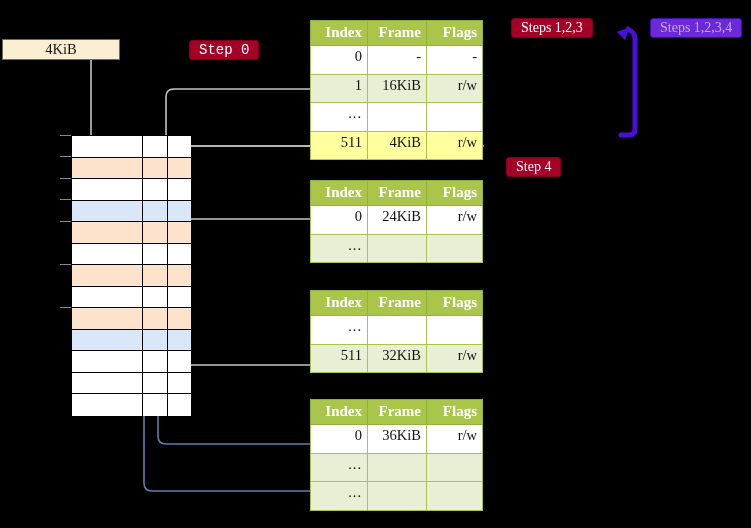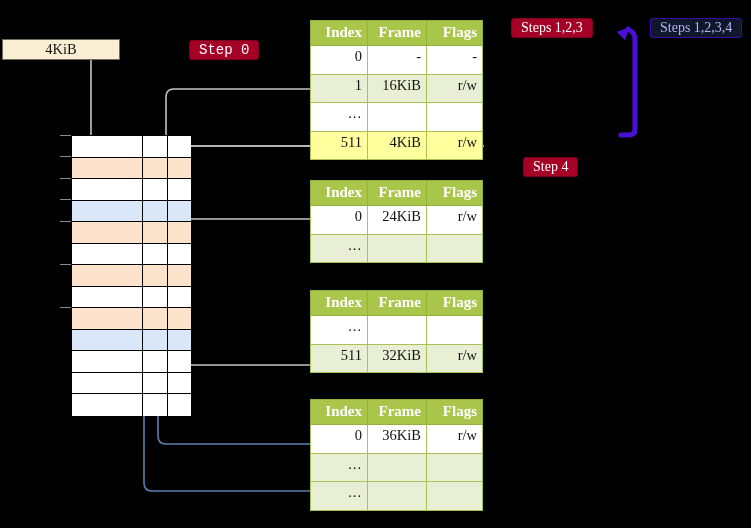--- a/index.html
+++ b/index.html
@@ -138,26 +138,26 @@
     border-radius: 3px;
     box-sizing: border-box;
     white-space: nowrap;
   }
   .badge-red {
     background: #A50026;
     color: #ffffff;
     border: 1px solid #7e0020;
   }
   .badge-violet {
-    background: #0f172a;
+    background: #6d28d9;
     color: #B9B0F5;
     border: 1px solid #3a0cac;
   }
   #badge-step0 { left: 189px; top: 40px; font-family: Liberation Mono, monospace; }
-  #badge-step4 { left: 523px; top: 157px; }
+  #badge-step4 { left: 506px; top: 157px; }
   #badge-steps123 { left: 511px; top: 18px; }
   #badge-steps1234 { left: 650px; top: 18px; }
 </style>
 </head>
 <body>
 
 <div id="stage">
 
   <svg id="wires" viewBox="0 0 751 528" width="751" height="528">
     <defs>

